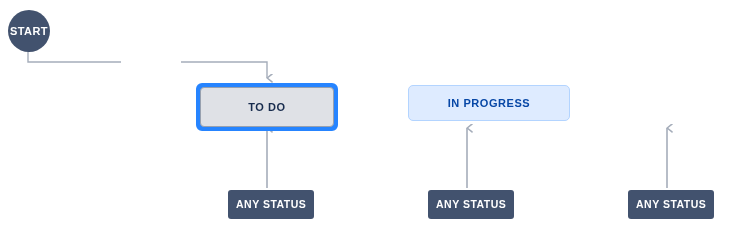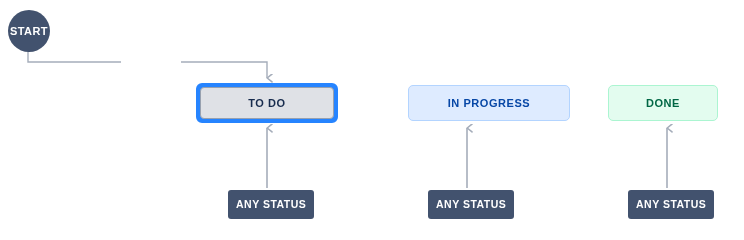--- a/index.html
+++ b/index.html
@@ -85,21 +85,21 @@
     font-weight: bold;
     letter-spacing: 0.55px;
     line-height: 1;
   }
 
   
   .status-node.is-selected {
     left: 196px;
     top: 83px;
     width: 142px;
-    height: 40px;
+    height: 48px;
     border: 2px solid #2684FF;
     border-radius: 6px;
     background: #2684FF;
     padding: 2px;
   }
   .status-node.is-selected .inner-box {
     width: 100%;
     height: 100%;
     box-sizing: border-box;
     border: 1px solid #97a0af;
@@ -188,23 +188,20 @@
   <div class="status-node is-selected">
     <div class="inner-box">
       <span class="status-label">TO DO</span>
     </div>
   </div>
 
   <div class="status-node tone-blue">
     <span class="status-label">IN PROGRESS</span>
   </div>
 
-  <div class="status-node tone-green">
-    <span class="status-label">DONE</span>
-  </div>
 
   <div class="any-status-badge badge-pos-1">
     <span class="badge-label">ANY STATUS</span>
   </div>
   <div class="any-status-badge badge-pos-2">
     <span class="badge-label">ANY STATUS</span>
   </div>
   <div class="any-status-badge badge-pos-3">
     <span class="badge-label">ANY STATUS</span>
   </div>

